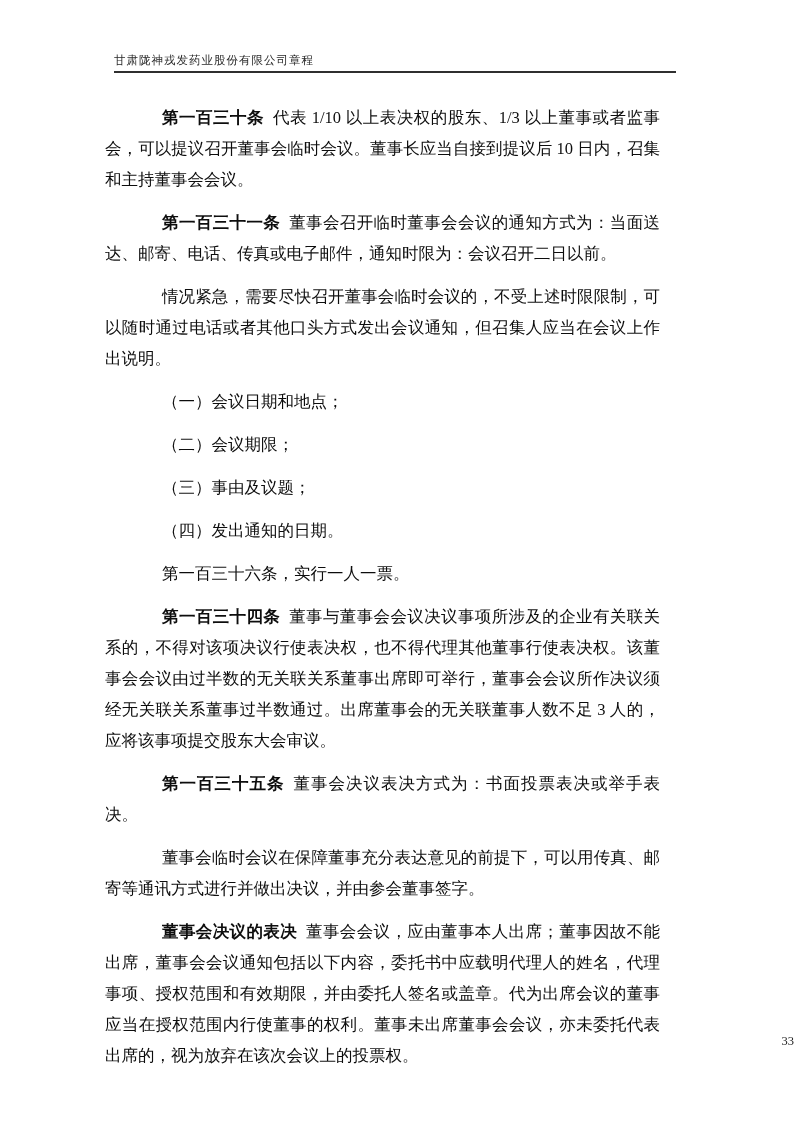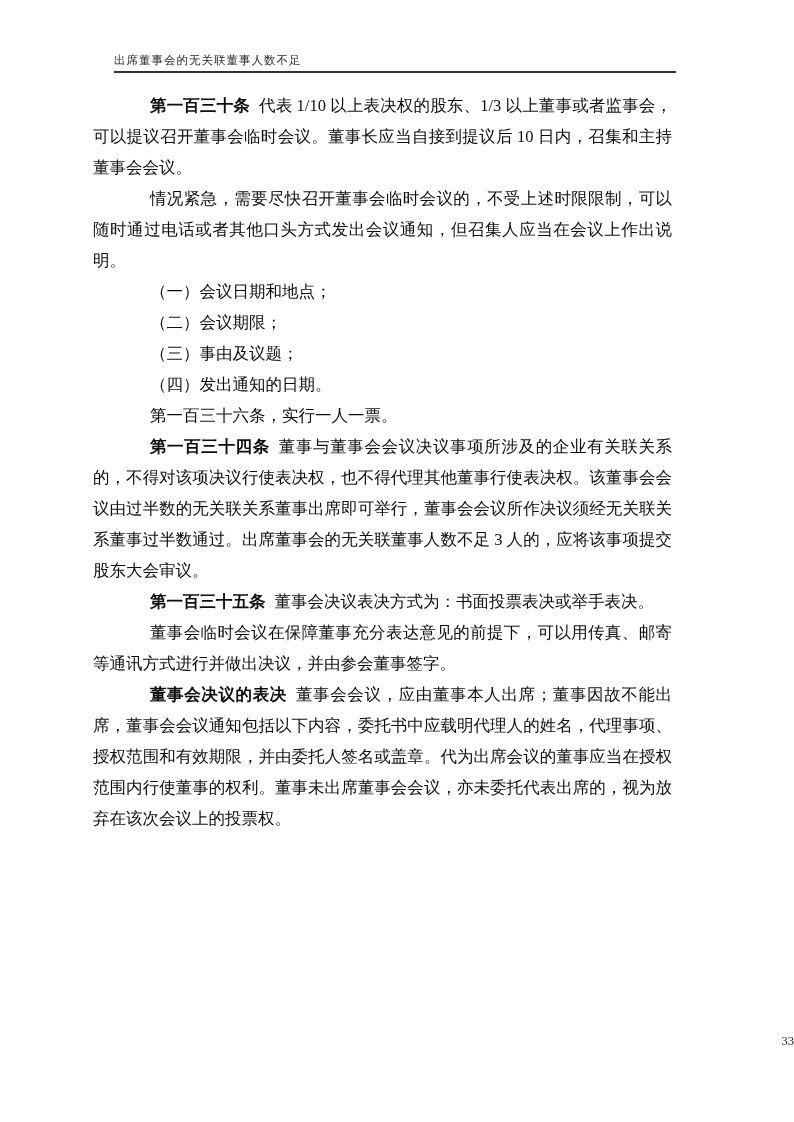--- a/index.html
+++ b/index.html
@@ -34,45 +34,46 @@
     position: absolute;
     left: 93px;
     top: 90px;
     width: 579px;
     font-size: 16.5px;
     line-height: 31px;
     text-align: justify;
     color: #0d0d0d;
   }
   .para {
-    margin: 0;
+    margin: 12px;
     text-indent: 57px;
   }
   .para .term {
     font-weight: bold;
     margin-right: 9px;
   }
   .page-footer {
     position: absolute;
     left: 0;
     top: 1034px;
     width: 100%;
     text-align: right;
     font-size: 12.5px;
     color: #1a1a1a;
   }
 </style>
 </head>
 <body>
 
 <div class="page">
-  <div class="page-header">出席董事会的无关联董事人数不足</div>
+  <div class="page-header">甘肃陇神戎发药业股份有限公司章程</div>
   <div class="header-rule"></div>
   <div class="doc-body" id="doc-body">
       <p class="para"><b class="term">第一百三十条</b><span>代表 1/10 以上表决权的股东、1/3 以上董事或者监事会，可以提议召开董事会临时会议。董事长应当自接到提议后 10 日内，召集和主持董事会会议。</span></p>
+      <p class="para"><b class="term">第一百三十一条</b><span>董事会召开临时董事会会议的通知方式为：当面送达、邮寄、电话、传真或电子邮件，通知时限为：会议召开二日以前。</span></p>
       <p class="para"><span>情况紧急，需要尽快召开董事会临时会议的，不受上述时限限制，可以随时通过电话或者其他口头方式发出会议通知，但召集人应当在会议上作出说明。</span></p>
       <p class="para"><span>（一）会议日期和地点；</span></p>
       <p class="para"><span>（二）会议期限；</span></p>
       <p class="para"><span>（三）事由及议题；</span></p>
       <p class="para"><span>（四）发出通知的日期。</span></p>
       <p class="para"><span>第一百三十六条，实行一人一票。</span></p>
       <p class="para"><b class="term">第一百三十四条</b><span>董事与董事会会议决议事项所涉及的企业有关联关系的，不得对该项决议行使表决权，也不得代理其他董事行使表决权。该董事会会议由过半数的无关联关系董事出席即可举行，董事会会议所作决议须经无关联关系董事过半数通过。出席董事会的无关联董事人数不足 3 人的，应将该事项提交股东大会审议。</span></p>
       <p class="para"><b class="term">第一百三十五条</b><span>董事会决议表决方式为：书面投票表决或举手表决。</span></p>
       <p class="para"><span>董事会临时会议在保障董事充分表达意见的前提下，可以用传真、邮寄等通讯方式进行并做出决议，并由参会董事签字。</span></p>
       <p class="para"><b class="term">董事会决议的表决</b><span>董事会会议，应由董事本人出席；董事因故不能出席，董事会会议通知包括以下内容，委托书中应载明代理人的姓名，代理事项、授权范围和有效期限，并由委托人签名或盖章。代为出席会议的董事应当在授权范围内行使董事的权利。董事未出席董事会会议，亦未委托代表出席的，视为放弃在该次会议上的投票权。</span></p>

